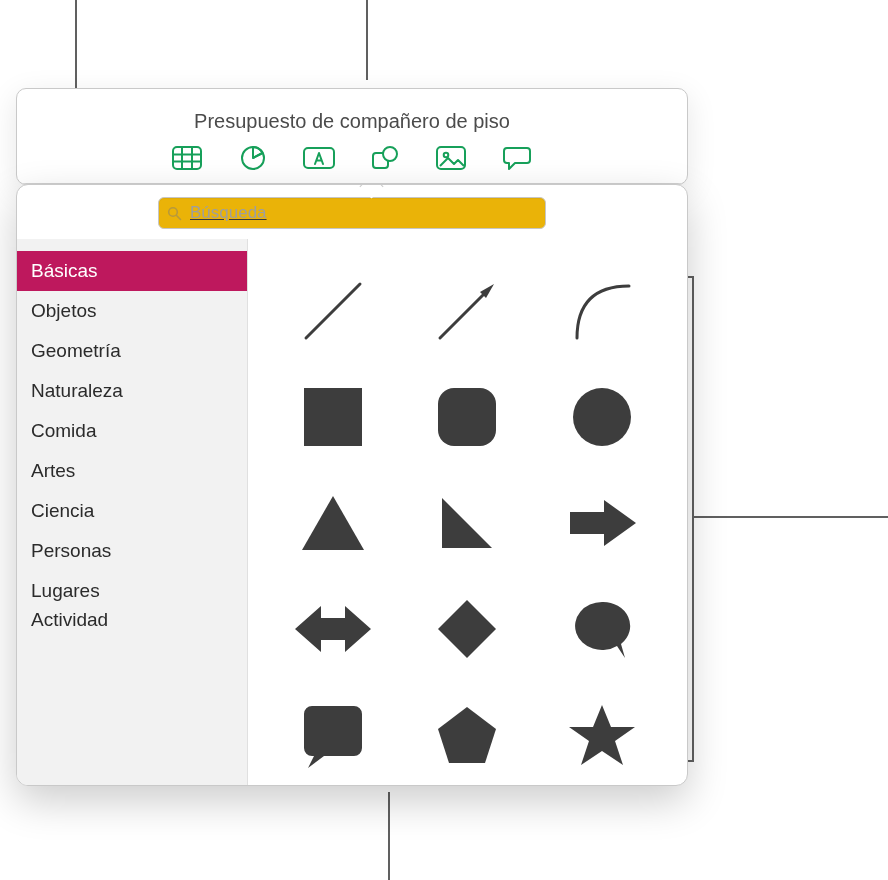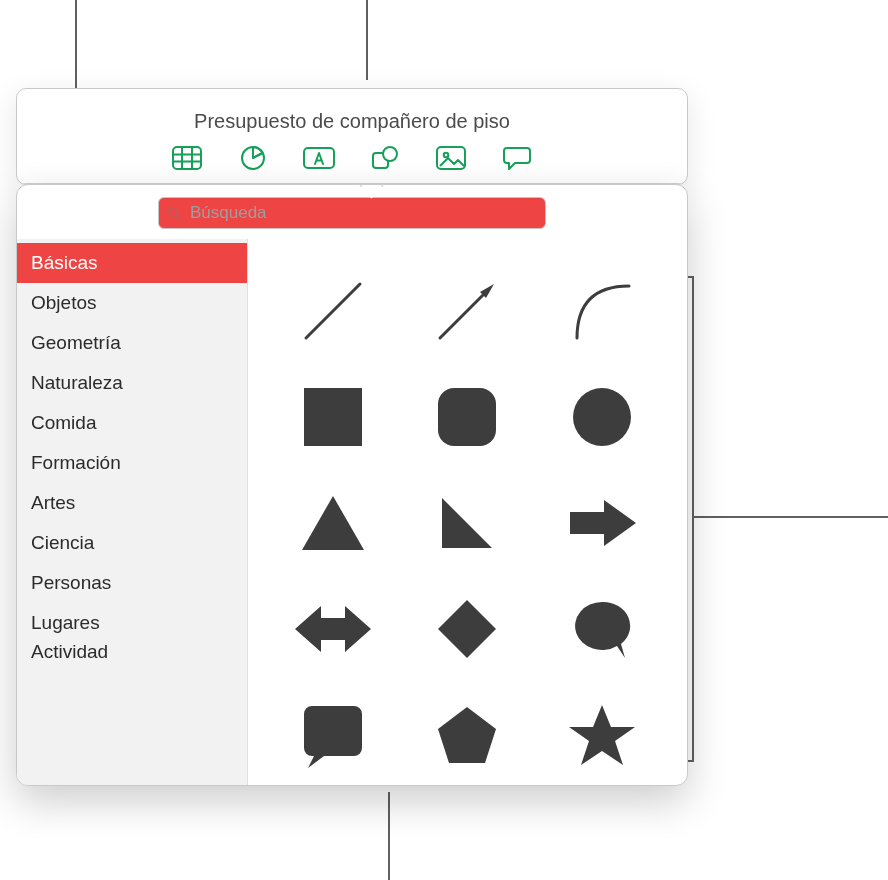--- a/index.html
+++ b/index.html
@@ -129,25 +129,26 @@
     padding: 12px 80px 10px 80px;
     display: flex;
     justify-content: center;
   }
   .search-field {
     flex: 1;
     max-width: 370px;
     height: 30px;
     border: 1px solid #c6c6c6;
     border-radius: 6px;
-    background: #ef4444;
+    background: #eab308;
     display: flex;
     align-items: center;
     padding: 0 8px;
     box-shadow: inset 0 1px 1px rgba(0,0,0,0.05);
+    text-decoration: underline;
   }
   .search-field svg { flex-shrink: 0; margin-right: 6px; opacity: 0.45; }
   .search-field input {
     border: none;
     outline: none;
     font-size: 17px;
     color: #3a3a3a;
     width: 100%;
     background: transparent;
   }
@@ -170,22 +171,23 @@
     height: 40px;
     display: flex;
     align-items: center;
     padding: 0 14px;
     font-size: 19px;
     color: #2b2b2b;
     cursor: pointer;
     white-space: nowrap;
   }
   .sidebar-item.selected {
-    background: #ef4444;
+    background: #be185d;
     color: #ffffff;
+    margin-top: 8px;
   }
   .sidebar-item.clipped {
     height: 20px;
     overflow: hidden;
     align-items: flex-end;
   }
 
   
   .shapes-pane {
     flex: 1;
@@ -306,23 +308,20 @@
         <div class="sidebar-item">
           <span>Geometría</span>
         </div>
         <div class="sidebar-item">
           <span>Naturaleza</span>
         </div>
         <div class="sidebar-item">
           <span>Comida</span>
         </div>
         <div class="sidebar-item">
-          <span>Formación</span>
-        </div>
-        <div class="sidebar-item">
           <span>Artes</span>
         </div>
         <div class="sidebar-item">
           <span>Ciencia</span>
         </div>
         <div class="sidebar-item">
           <span>Personas</span>
         </div>
         <div class="sidebar-item">
           <span>Lugares</span>

